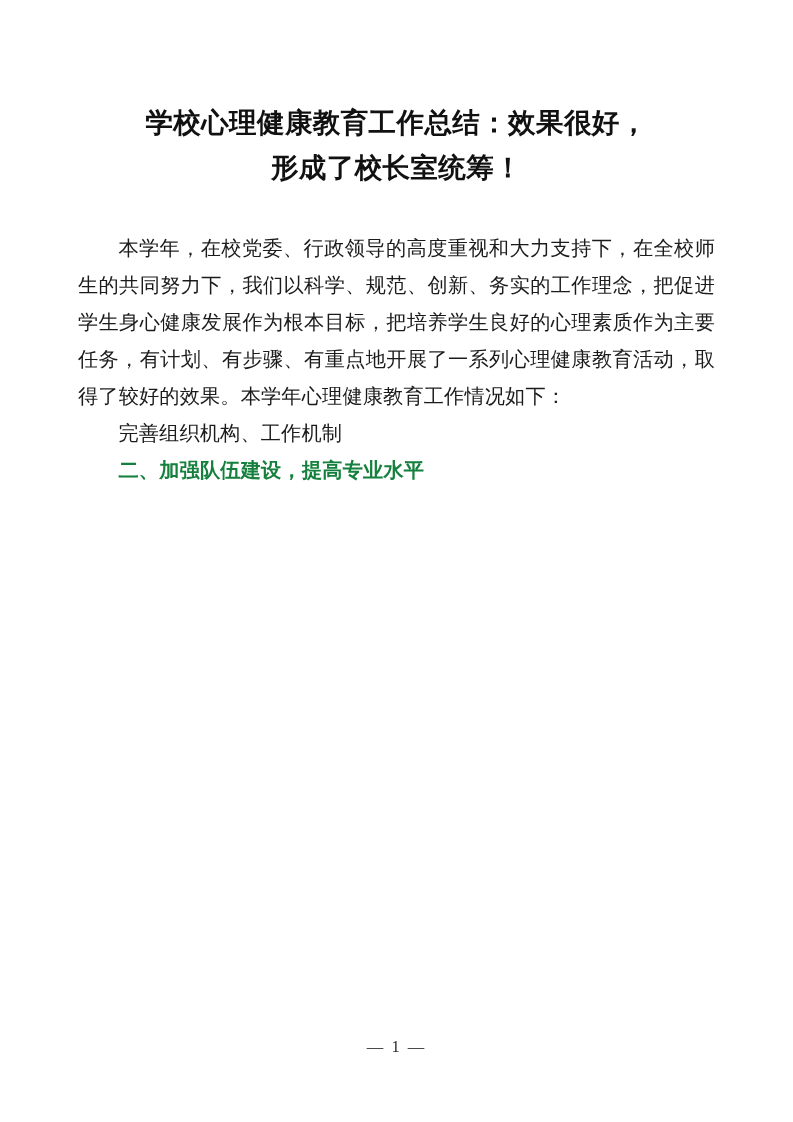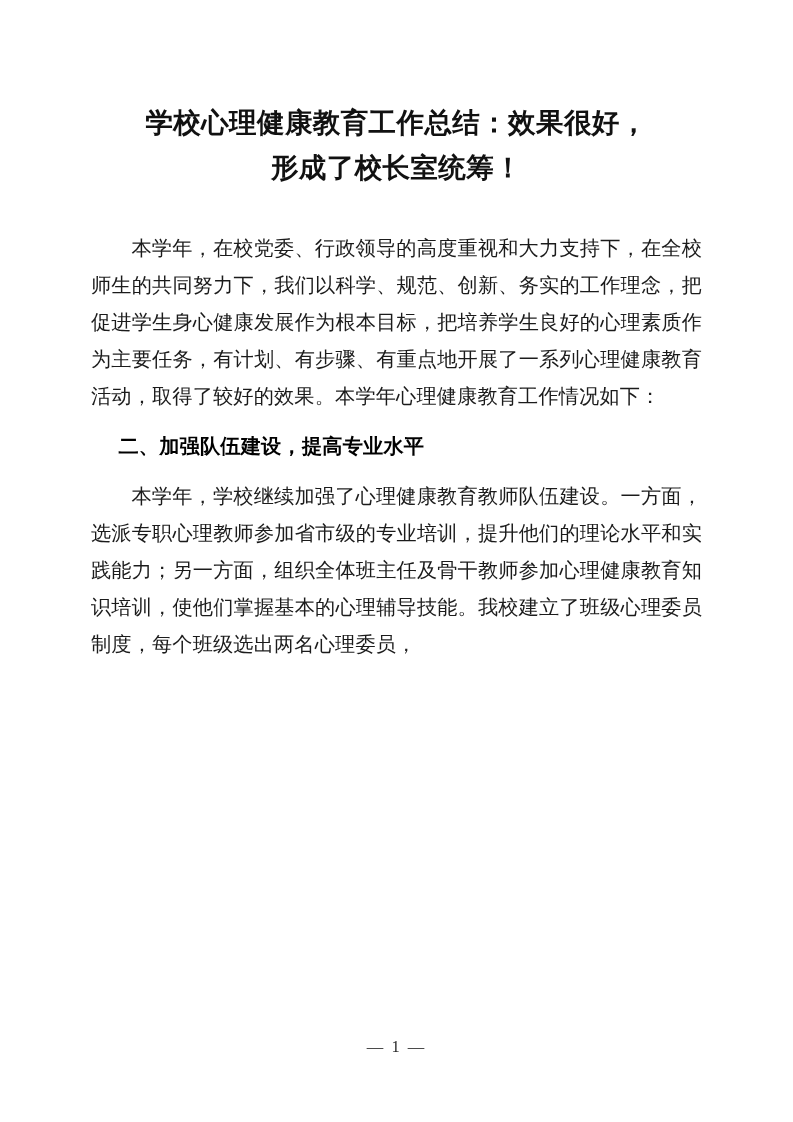--- a/index.html
+++ b/index.html
@@ -53,21 +53,21 @@
   .title-line-2 {
     text-align: center;
   }
 
   
   .body-block {
     margin-top: 40px;
   }
 
   p.para {
-    margin: 13px;
+    margin: 0;
     font-family: "Liberation Serif", "DejaVu Serif", serif;
     font-size: 20.2px;
     line-height: 37px;
     text-align: justify;
     text-justify: inter-character;
     text-indent: 2em;
     color: #1b1b1b;
     letter-spacing: 0.15px;
     word-break: break-all;
   }
@@ -84,21 +84,21 @@
   }
 
   p.heading-bold {
     margin: 0;
     font-family: "Liberation Sans", "DejaVu Sans", sans-serif;
     font-weight: 700;
     font-size: 20.2px;
     line-height: 37px;
     text-indent: 2em;
     text-align: left;
-    color: #000000;
+    color: #15803d;
     letter-spacing: 0.2px;
   }
 
   
   .page-footer {
     position: absolute;
     left: 0;
     top: 1036px;
     width: 793px;
     text-align: center;
@@ -118,24 +118,24 @@
 
     <h1 class="doc-title">
       <span class="title-line title-line-1">学校心理健康教育工作总结：效果很好，</span>
       <span class="title-line title-line-2">形成了校长室统筹！</span>
     </h1>
 
     <div class="body-block">
 
       <p class="para">本学年，在校党委、行政领导的高度重视和大力支持下，在全校师生的共同努力下，我们以科学、规范、创新、务实的工作理念，把促进学生身心健康发展作为根本目标，把培养学生良好的心理素质作为主要任务，有计划、有步骤、有重点地开展了一系列心理健康教育活动，取得了较好的效果。本学年心理健康教育工作情况如下：</p>
 
+      <p class="heading-plain">完善组织机构、工作机制</p>
 
 
       <p class="heading-bold">二、加强队伍建设，提高专业水平</p>
 
-      <p class="para">本学年，学校继续加强了心理健康教育教师队伍建设。一方面，选派专职心理教师参加省市级的专业培训，提升他们的理论水平和实践能力；另一方面，组织全体班主任及骨干教师参加心理健康教育知识培训，使他们掌握基本的心理辅导技能。我校建立了班级心理委员制度，每个班级选出两名心理委员，</p>
 
     </div>
   </div>
 
   <div class="page-footer">— 1 —</div>
 
 </div>
 
 </body></html>

